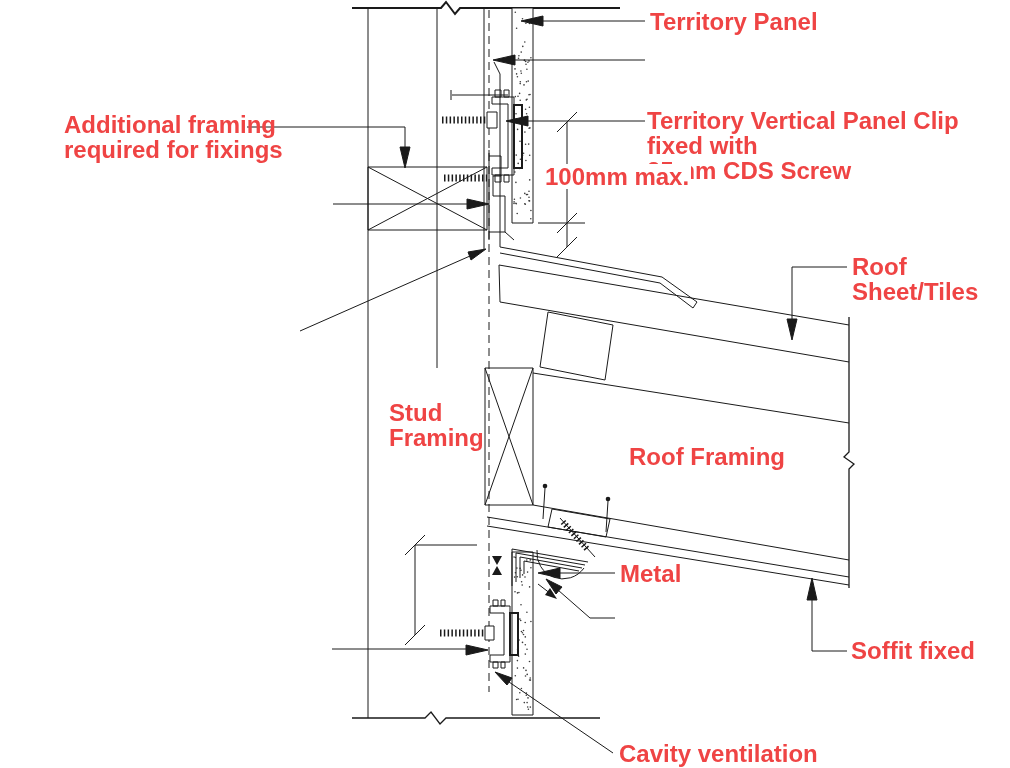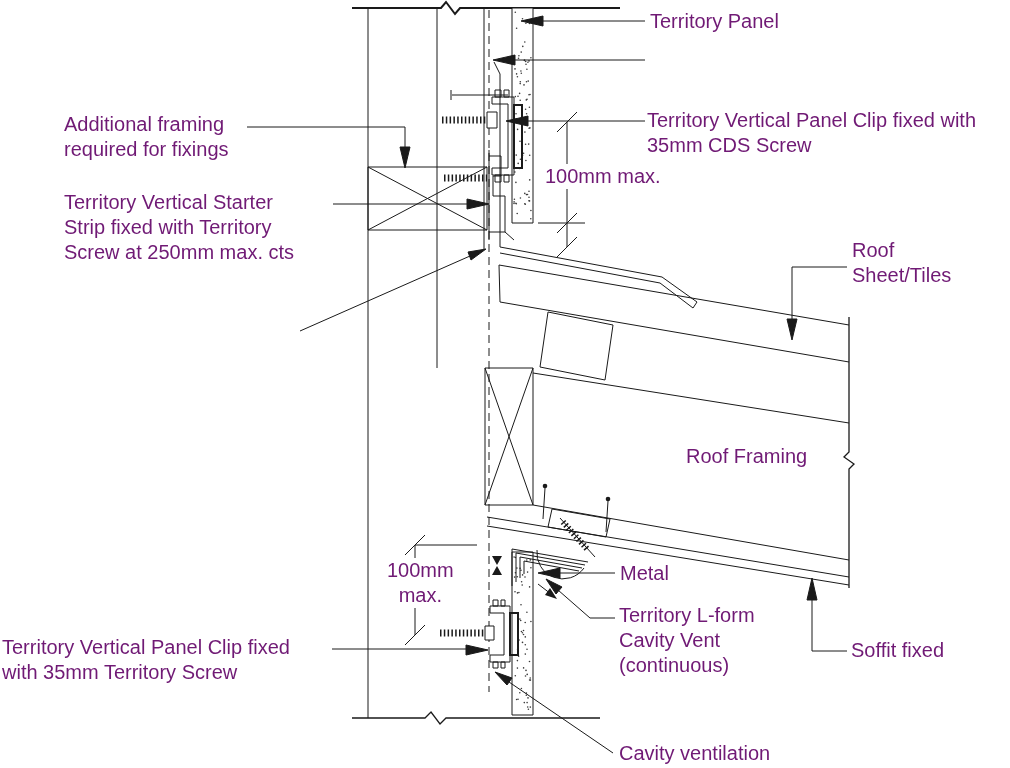--- a/index.html
+++ b/index.html
@@ -1,21 +1,21 @@
 <!DOCTYPE html>
 <html><head>
 <meta charset="utf-8">
 <style>
   html,body{margin:0;padding:0;background:#fff;}
   #page{position:relative;width:1010px;height:768px;background:#fff;overflow:hidden;
         font-family:"Liberation Sans", sans-serif;}
   #dwg{position:absolute;left:0;top:0;}
-  .lbl{position:absolute;font-size:20px;line-height:25px;color:#701a75;
-       white-space:pre-line;letter-spacing:0;}
-  .lbl.bg{background:#fff;padding:0 2px;text-align:center;}
+  .lbl{position:absolute;font-size:24px;line-height:25px;color:#ef4444;
+       white-space:pre-line;letter-spacing:0;font-weight:bold;}
+  .lbl.bg{background:#fff;padding:0 2px;}
   svg line, svg path, svg rect, svg polyline, svg circle{vector-effect:non-scaling-stroke;}
 </style>
 </head>
 <body>
 
 <div id="page">
 
 <svg id="dwg" width="1010" height="768" viewBox="0 0 1010 768" fill="none" stroke="#1a1a1a" stroke-width="1">
 
   <g>
@@ -323,32 +323,24 @@
 
     <line x1="332" y1="649" x2="466" y2="649"></line>
     <polygon points="488,650 466,645 466,655"></polygon>
   </g>
 </svg>
 
 <div class="lbl" style="left:650px;top:9px">Territory Panel</div>
 <div class="lbl" style="left:647px;top:108px">Territory Vertical Panel Clip fixed with
 35mm CDS Screw</div>
 <div class="lbl bg" style="left:543px;top:164px">100mm max.</div>
-<div class="lbl" style="left:852px;top:238px">Roof
+<div class="lbl" style="left:852px;top:254px">Roof
 Sheet/Tiles</div>
-<div class="lbl" style="left:686px;top:444px">Roof Framing</div>
+<div class="lbl" style="left:629px;top:444px">Roof Framing</div>
 <div class="lbl" style="left:620px;top:561px">Metal</div>
-<div class="lbl" style="left:619px;top:603px">Territory L-form
-Cavity Vent
-(continuous)</div>
 <div class="lbl" style="left:851px;top:638px">Soffit fixed</div>
 <div class="lbl" style="left:64px;top:112px">Additional framing
 required for fixings</div>
 <div class="lbl" style="left:619px;top:741px">Cavity ventilation</div>
-<div class="lbl" style="left:64px;top:190px">Territory Vertical Starter
-Strip fixed with Territory
-Screw at 250mm max. cts</div>
-<div class="lbl bg" style="left:385px;top:558px">100mm
-max.</div>
-<div class="lbl" style="left:2px;top:635px">Territory Vertical Panel Clip fixed
-with 35mm Territory Screw</div>
+<div class="lbl" style="left:389px;top:400px">Stud
+Framing</div>
 
 </div>
 
 </body></html>

